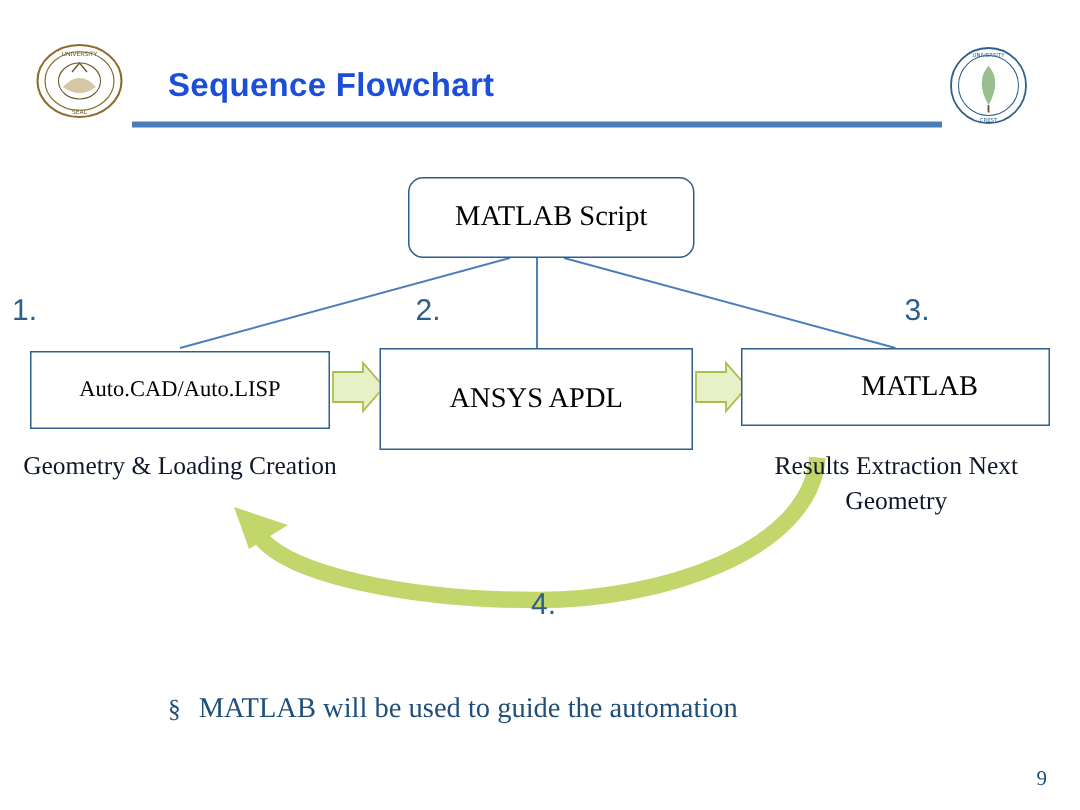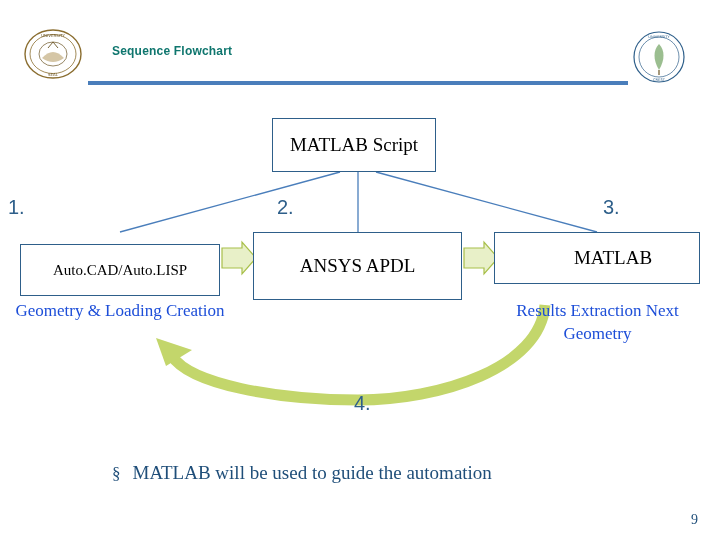--- a/index.html
+++ b/index.html
@@ -22,22 +22,22 @@
     top: 0;
     width: 720px;
     height: 100px;
   }
   .title {
     position: absolute;
     left: 112px;
     top: 44px;
     font-family: "Liberation Sans", sans-serif;
     font-weight: bold;
-    font-size: 12px;
-    color: #0f766e;
+    font-size: 22px;
+    color: #1d4ed8;
     letter-spacing: 0.2px;
   }
   .rule {
     position: absolute;
     left: 88px;
     top: 81px;
     width: 540px;
     height: 4px;
     background: #4a7ebb;
   }
@@ -85,27 +85,28 @@
     display: flex;
     align-items: center;
     justify-content: center;
     text-align: center;
     font-family: "Liberation Serif", serif;
     color: #000000;
   }
   .node-top {
     left: 272px;
     top: 18px;
-    width: 164px;
+    width: 191px;
     height: 54px;
     font-size: 19px;
+    border-radius: 10px;
   }
   .node-r1 {
     left: 20px;
-    top: 144px;
+    top: 134px;
     width: 200px;
     height: 52px;
     font-size: 15px;
   }
   .node-r2 {
     left: 253px;
     top: 132px;
     width: 209px;
     height: 68px;
     font-size: 19px;
@@ -128,21 +129,21 @@
   .step-1 { left: 8px;  top: 96px; }
   .step-2 { left: 277px; top: 96px; }
   .step-3 { left: 603px; top: 96px; }
   .step-4 { left: 354px; top: 292px; }
 
   .caption {
     position: absolute;
     text-align: center;
     font-family: "Liberation Serif", serif;
     font-size: 17px;
-    color: #1d4ed8;
+    color: #0f172a;
     line-height: 1.35;
   }
   .cap-1 { left: 10px;  top: 200px; width: 220px; }
   .cap-2 { left: 238px; top: 200px; width: 240px; }
   .cap-3 { left: 490px; top: 200px; width: 215px; }
 
   
   .bullet-row {
     position: absolute;
     left: 112px;

